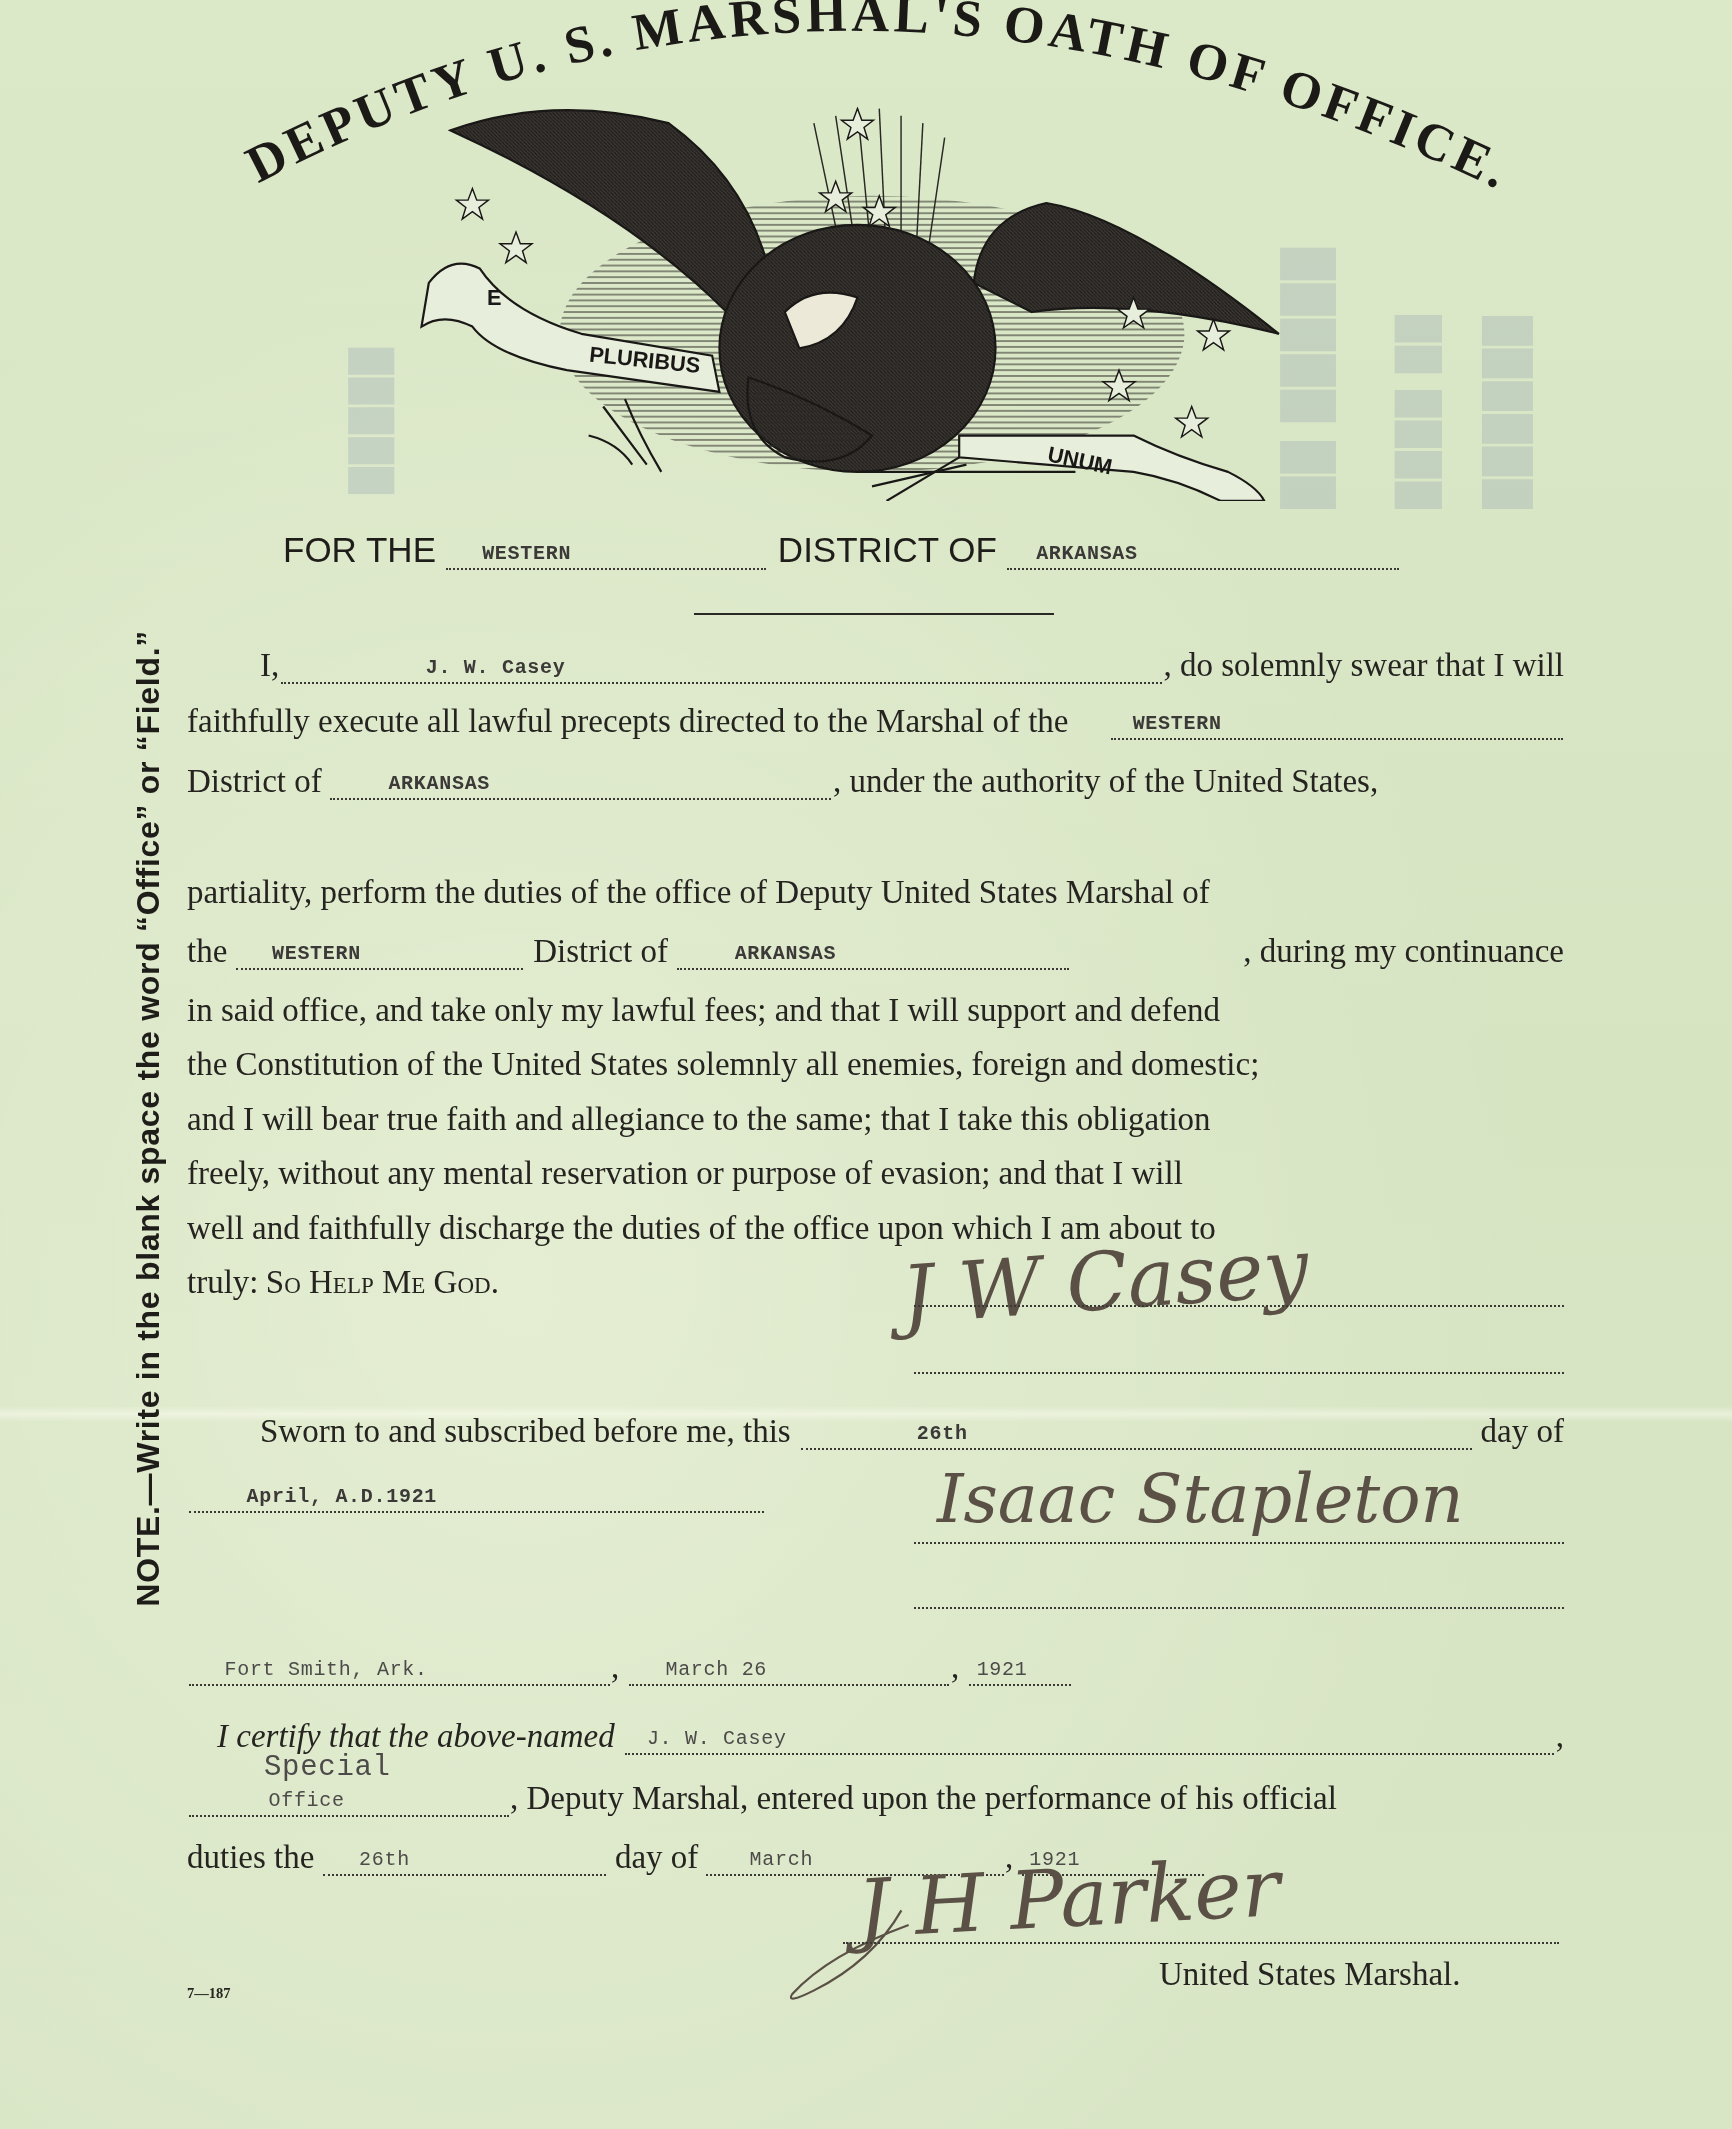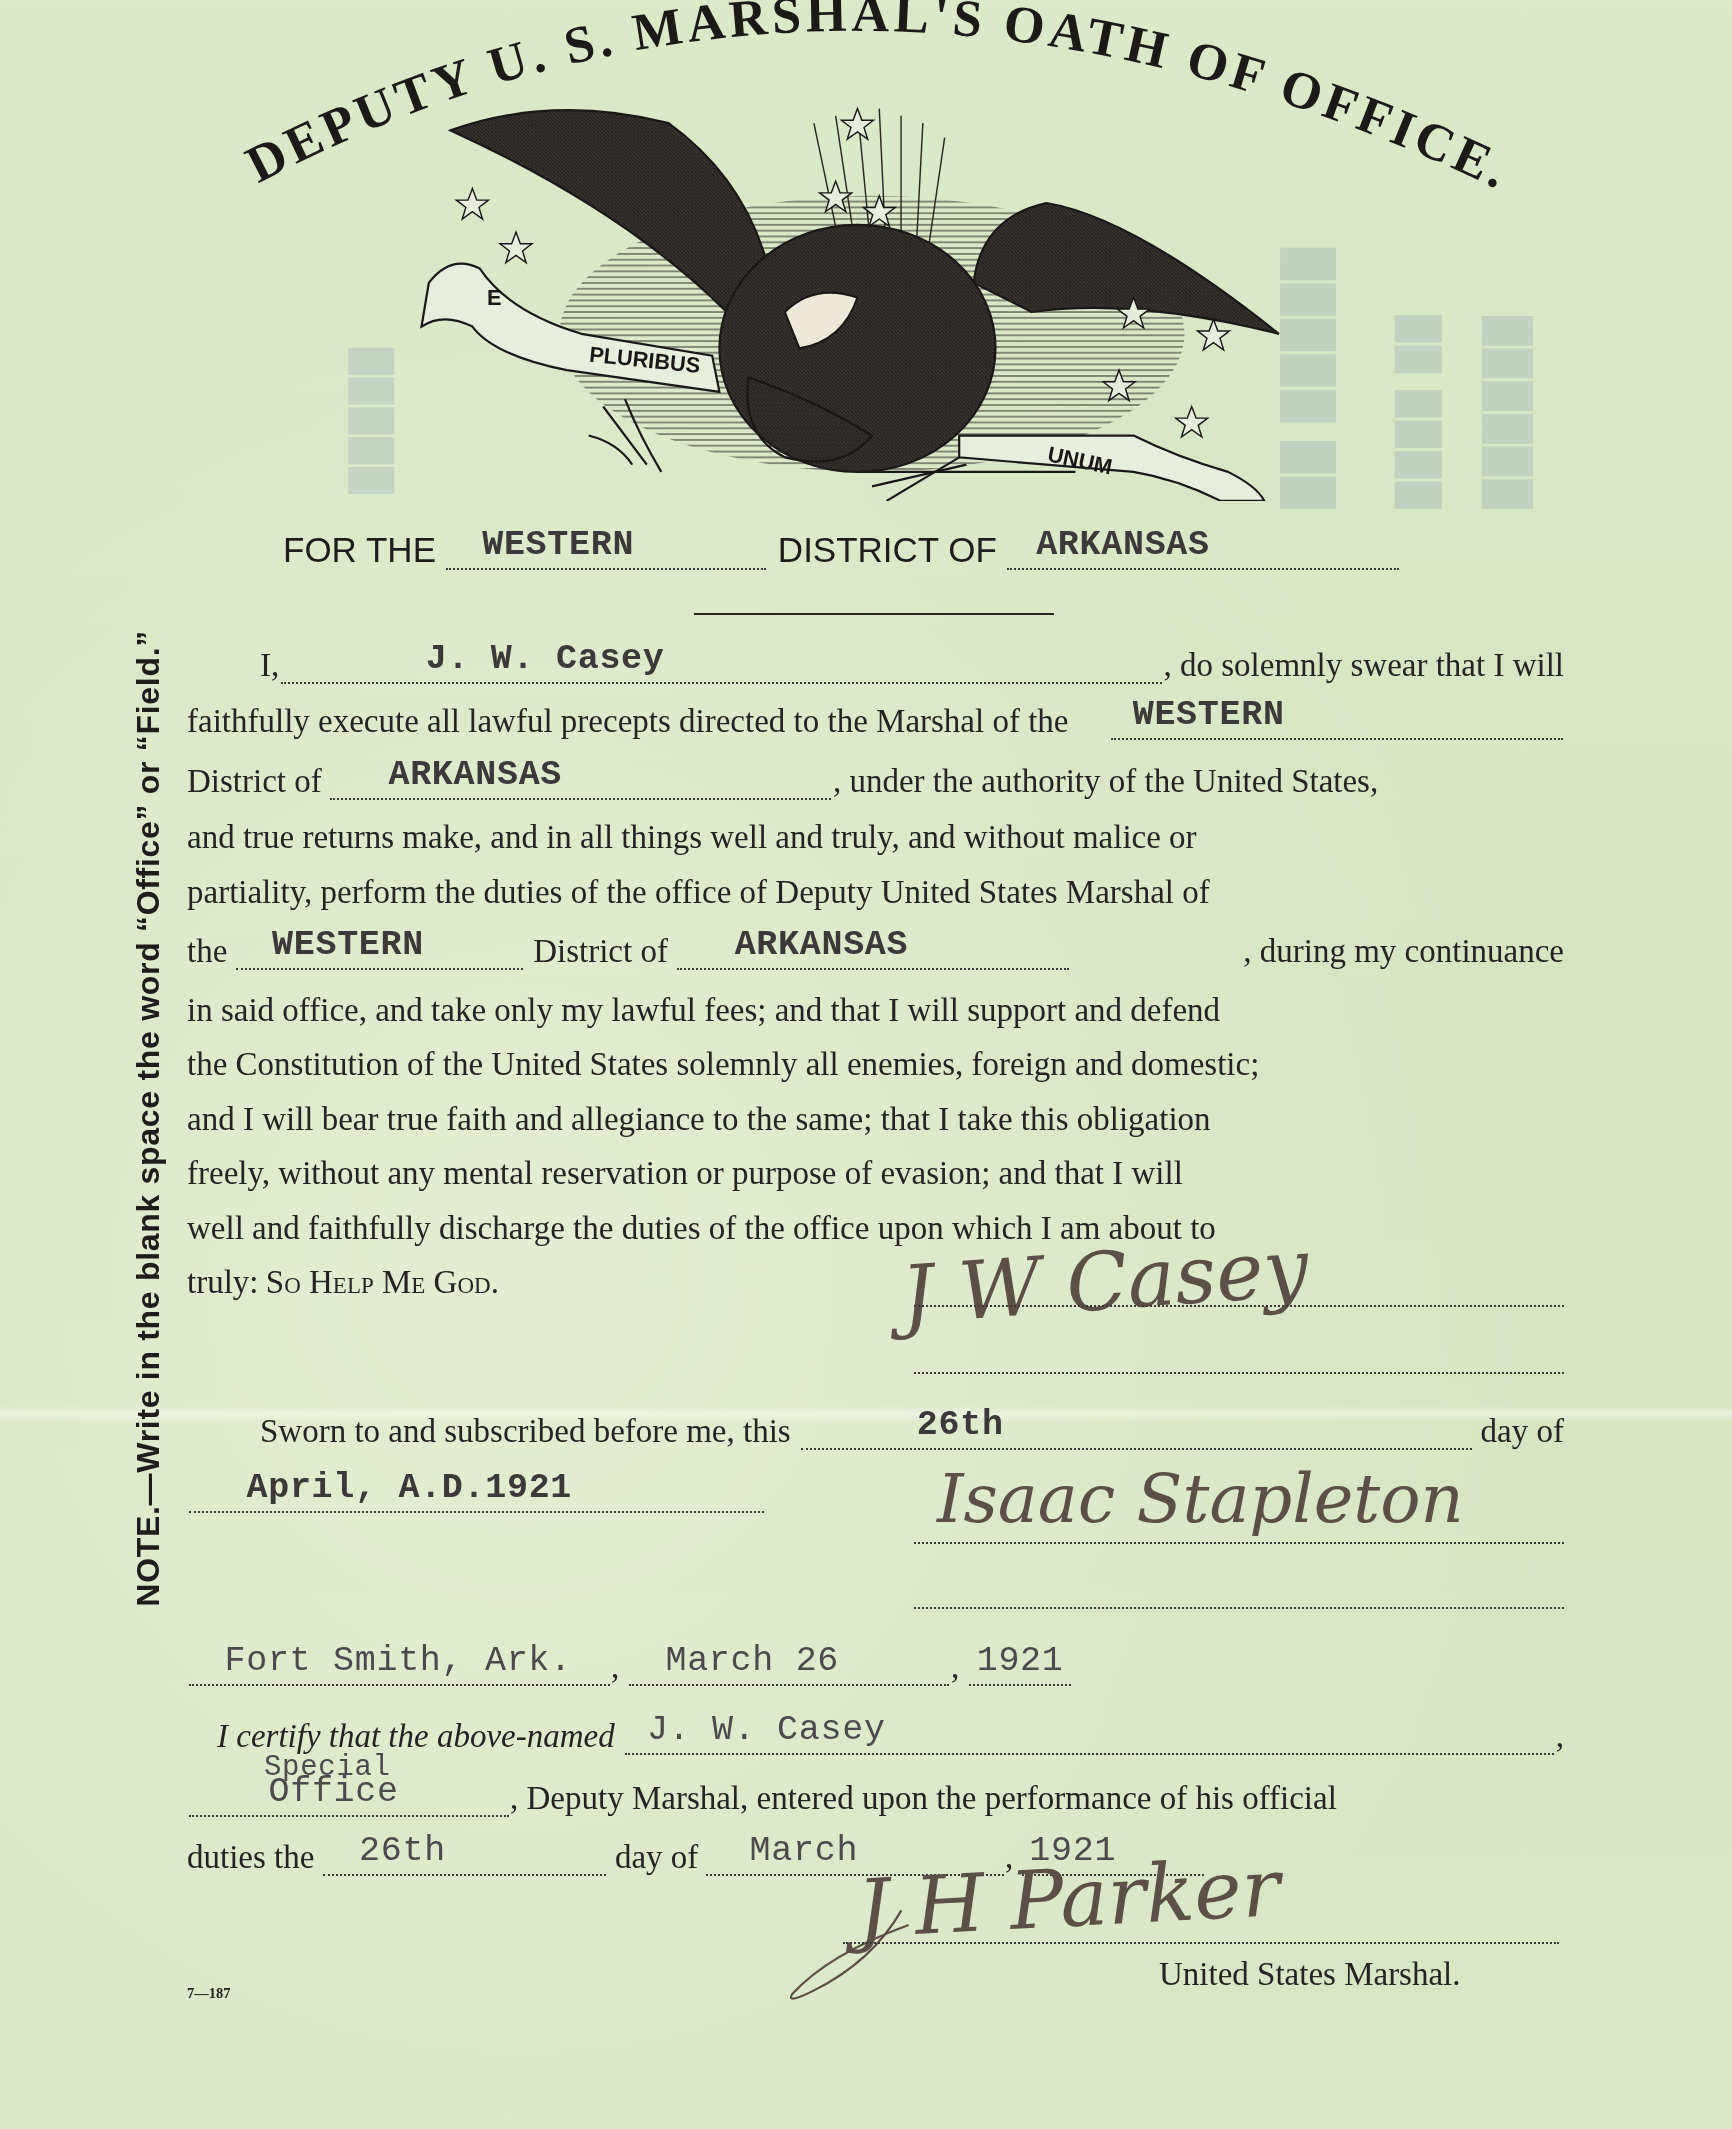--- a/index.html
+++ b/index.html
@@ -30,21 +30,21 @@
   }
 
   .title-svg { position:absolute; left:218px; top:0; }
   .eagle { position:absolute; left:407px; top:94px; width:930px; height:407px; }
 
   .typed { font-family:"Liberation Mono", "DejaVu Sans Mono", monospace; font-weight:bold; color:#3c3a38; letter-spacing:0.7px; }
   .typed.light { font-weight:normal; color:#4d4b49; }
 
   .row { position:absolute; left:187px; right:169px; font-size:33px; display:flex; align-items:flex-end; white-space:nowrap; }
   .blank { display:inline-block; border-bottom:2.2px dotted #3a3834; position:relative; height:29px; margin:0 1.5px; }
-  .blank .typed { position:absolute; bottom:2.9px; white-space:nowrap; font-size:35px;text-align:center; }
+  .blank .typed { position:absolute; bottom:2.9px; white-space:nowrap; font-size:20px;text-align:center; }
   .just { display:flex; justify-content:space-between; }
 
   .for-the { position:absolute; left:283px; top:530px; font-family:"Liberation Sans", sans-serif; font-size:35px; color:#1f1d1a; display:flex; align-items:flex-end; }
   .rule { position:absolute; left:694px; top:613px; width:360px; height:2.2px; background:#2a2824; }
 
   .sig { position:absolute; font-family:"DejaVu Serif", serif; font-style:italic; color:#5a5045; }
   .small-code { position:absolute; left:187px; top:1985px; font-size:14.5px; font-weight:bold; }
 </style>
 </head>
 <body>
@@ -141,23 +141,20 @@
       <span class="typed" style="left:22px;">WESTERN</span>
     </span>
   </div>
   <div class="row" style="top:763px;">
     <span>District of</span>
     <span class="blank" style="width:501px;margin-left:8.7px;">
       <span class="typed" style="left:58px;">ARKANSAS</span>
     </span>
     <span>, under the authority of the United States,</span>
   </div>
-  <div class="row just" style="top:819px;">
-      <span>and true returns make, and in all things well and truly, and without malice or</span>
-    </div>
   <div class="row just" style="top:874px;">
       <span>partiality, perform the duties of the office of Deputy United States Marshal of</span>
     </div>
   <div class="row" style="top:933px;">
     <span>the</span>
     <span class="blank" style="width:287px;margin-left:8.7px;">
       <span class="typed" style="left:36px;">WESTERN</span>
     </span>
     <span style="margin-left:8.7px;">District of</span>
     <span class="blank" style="width:392px;margin-left:8.7px;">

